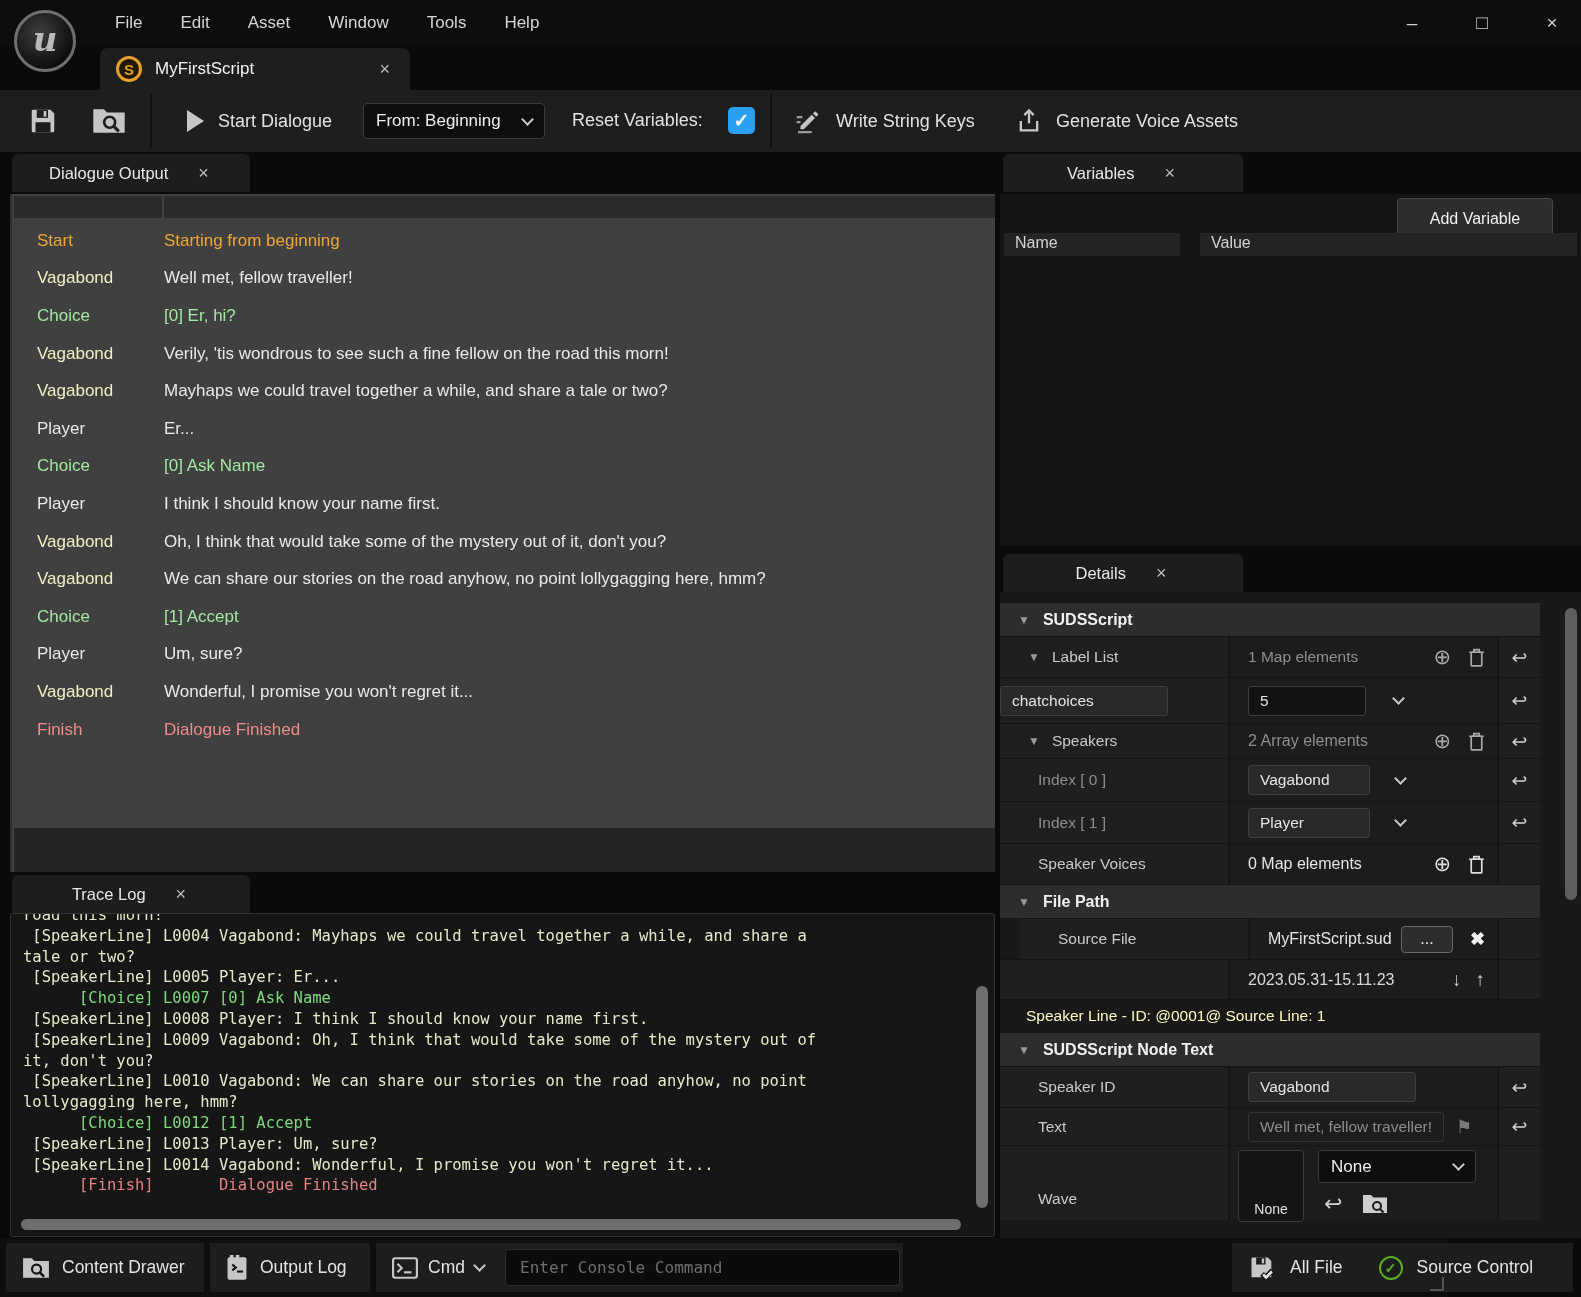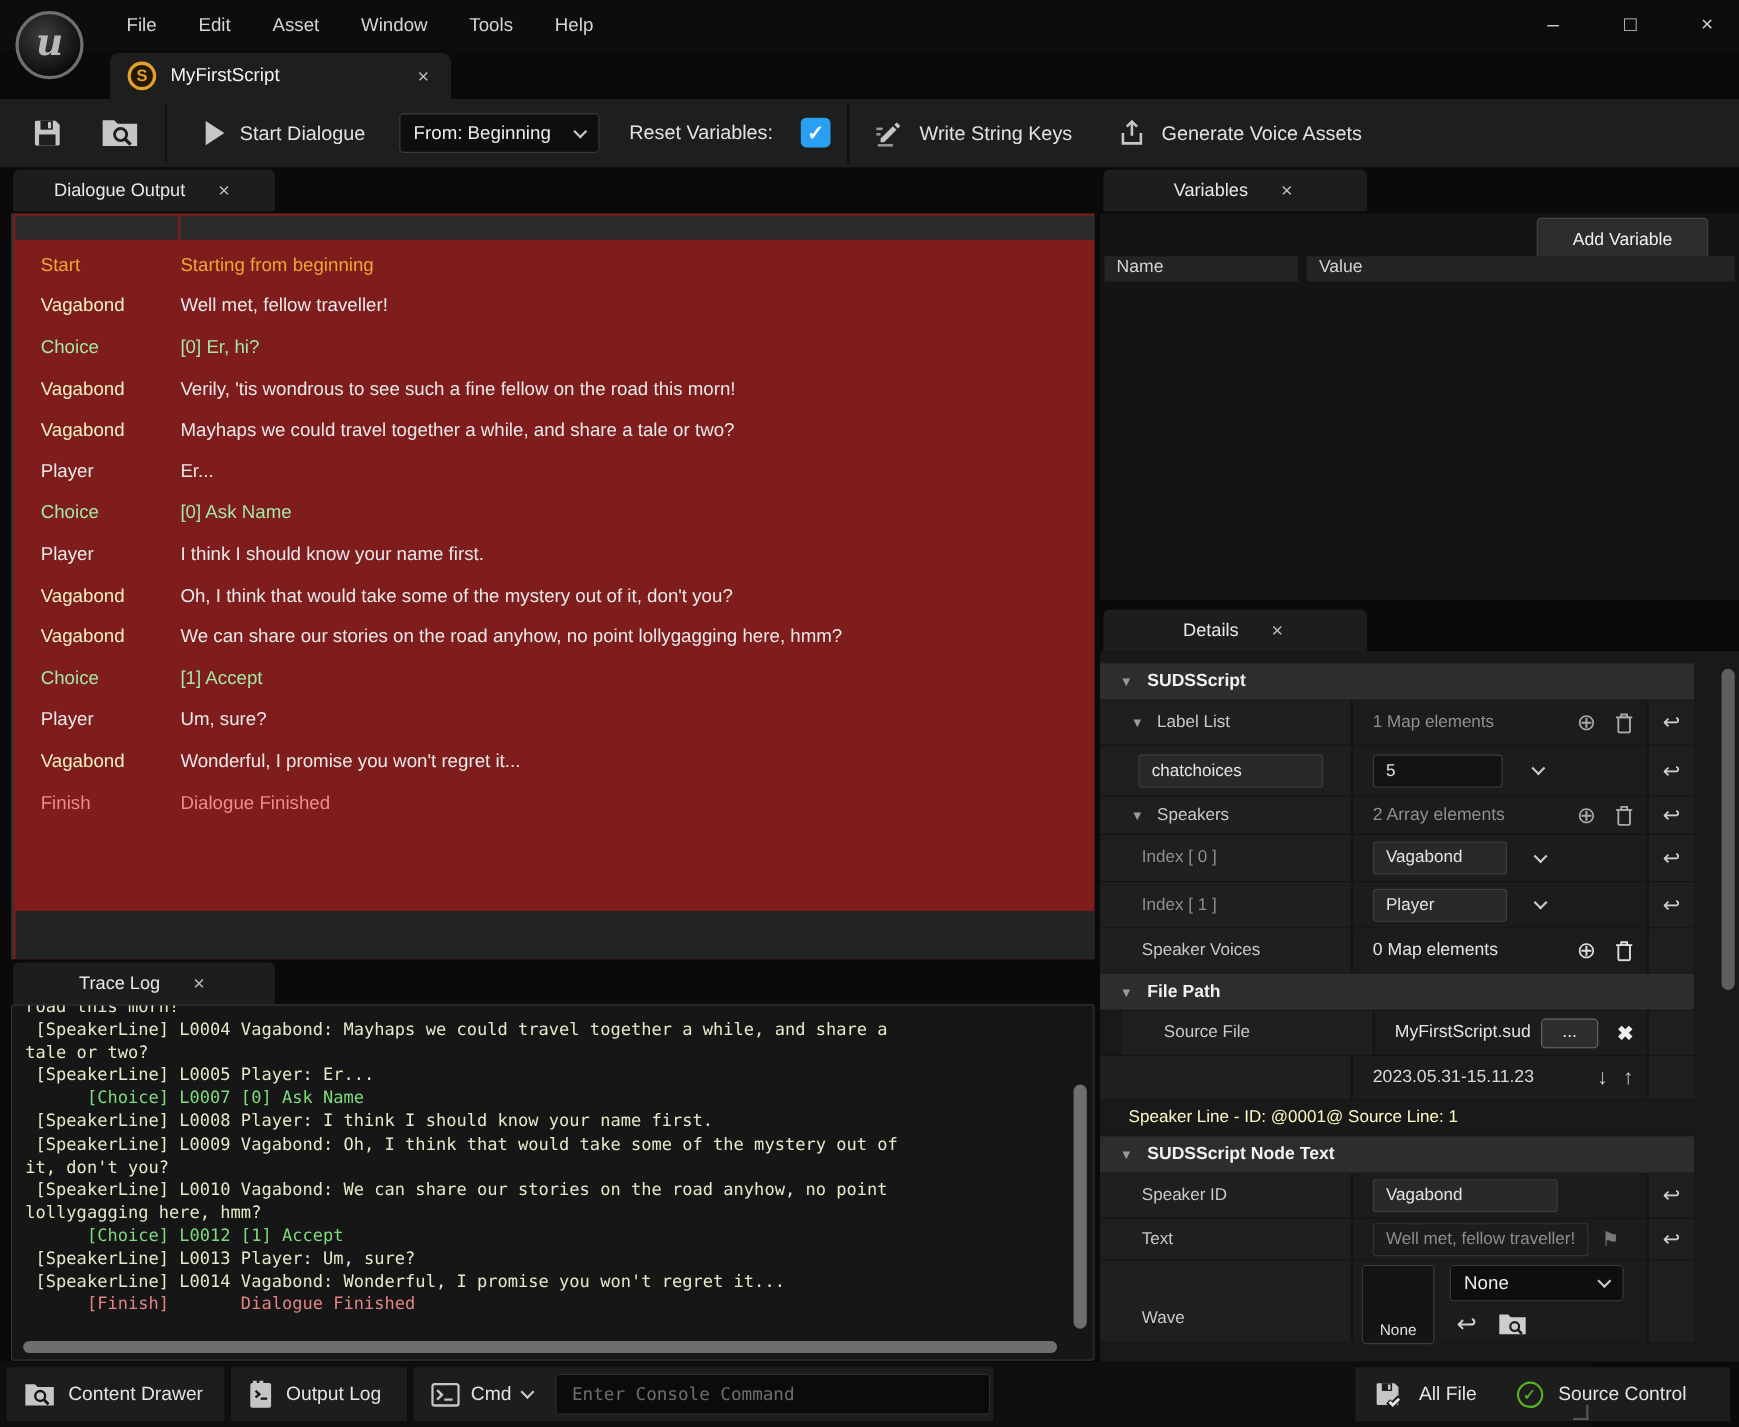--- a/index.html
+++ b/index.html
@@ -38,21 +38,21 @@
   .chev { width:9px; height:9px; border-right:2px solid #c9c9c9; border-bottom:2px solid #c9c9c9;
           transform:rotate(45deg); display:inline-block; margin-top:-4px; }
   .checkbox { width:27px; height:27px; background:#2aa0f2; border-radius:5px; display:flex; align-items:center;
               justify-content:center; color:#fff; font-size:19px; font-weight:bold; }
 
   
   .panel-tab { position:absolute; height:38px; background:#1d1d1d; border-radius:6px 6px 0 0; display:flex;
                align-items:center; justify-content:center; gap:26px; font-size:16.5px; color:#e8e8e8; }
 
   
-  .dlg-panel { position:absolute; left:10px; top:194px; width:985px; height:678px; background:#7f1d1d; border-left:2px solid #2f2f2f; }
+  .dlg-panel { position:absolute; left:10px; top:194px; width:985px; height:678px; background:#404040; border-left:2px solid #2f2f2f; }
   .dlg-header { position:absolute; left:2px; top:2px; height:22px; display:flex; gap:2px; width:981px; }
   .dlg-header .hcell1 { width:148px; background:#2b2b2b; }
   .dlg-header .hcell2 { flex:1; background:#2b2b2b; }
   .dlg-rows { position:absolute; left:2px; top:28px; width:981px; }
   .dlg-row { height:37.6px; display:flex; align-items:center; font-size:17px; }
   .dlg-speaker { width:150px; padding-left:23px; flex:none; }
   .dlg-text { flex:1; color:#e9e9e9; }
   .t-start .dlg-speaker, .t-start .dlg-text { color:#efa636; }
   .t-choice .dlg-speaker, .t-choice .dlg-text { color:#a2e7a2; }
   .t-finish .dlg-speaker, .t-finish .dlg-text { color:#ee8b8b; }
@@ -67,21 +67,21 @@
                  font-size:15.5px; line-height:20.8px; white-space:pre; color:#e6e9c9; }
   .tl-choice { color:#7edc7e; }
   .tl-finish { color:#e28484; }
   .trace-vscroll { position:absolute; right:6px; top:72px; width:12px; height:222px; background:#6e6e6e; border-radius:6px; }
   .trace-hscroll { position:absolute; left:10px; bottom:6px; width:940px; height:11px; background:#6e6e6e; border-radius:6px; }
 
   
   .vars-panel { position:absolute; left:1000px; top:194px; width:581px; height:352px; background:#141414; }
   .btn { background:#2d2d2d; border:1px solid #454545; border-radius:4px; color:#f0f0f0; font-size:16px;
          display:flex; align-items:center; justify-content:center; }
-  .vars-header { position:absolute; left:4px; top:39px; width:573px; display:flex; gap:8px; }
+  .vars-header { position:absolute; left:4px; top:39px; width:573px; display:flex; gap:20px; }
   .vars-header > div { background:#242424; height:23px; font-size:16px; color:#d2d2d2; padding:1px 0 0 11px; }
   .vh-name { width:176px; } .vh-value { flex:1; }
 
   
   .details-panel { position:absolute; left:1000px; top:592px; width:581px; height:646px; background:#191919; overflow:hidden; }
   .det-body { position:absolute; left:0; top:11px; width:540px; }
   .det-cat { height:34px; background:#2d2d2d; display:flex; align-items:center; gap:13px; padding-left:18px;
              font-size:16px; font-weight:bold; color:#f1f1f1; border-bottom:1px solid #141414; }
   .det-tri { color:#9a9a9a; font-size:12px; }
   .det-row { display:flex; border-bottom:1px solid #141414; }
@@ -315,21 +315,21 @@
               <rect x="3" y="4" width="10" height="13" rx="1" fill="none" stroke="#a9a9a9" stroke-width="1.6"></rect>
             </svg>
         </span>
       </div>
       <div class="det-reset">
           <span class="undo">↩</span>
         </div>
     </div>
 
     <div class="det-row" style="height:46px;">
-      <div class="det-name" style="padding-left:35px;">
+      <div class="det-name" style="">
         <span class="field" style="width:168px;">chatchoices</span>
       </div>
       <div class="det-val">
         <span class="field dark" style="width:118px;margin-left:18px;">5</span>
         <span class="chev" style="margin-left:28px;"></span>
       </div>
       <div class="det-reset">
           <span class="undo">↩</span>
         </div>
     </div>

